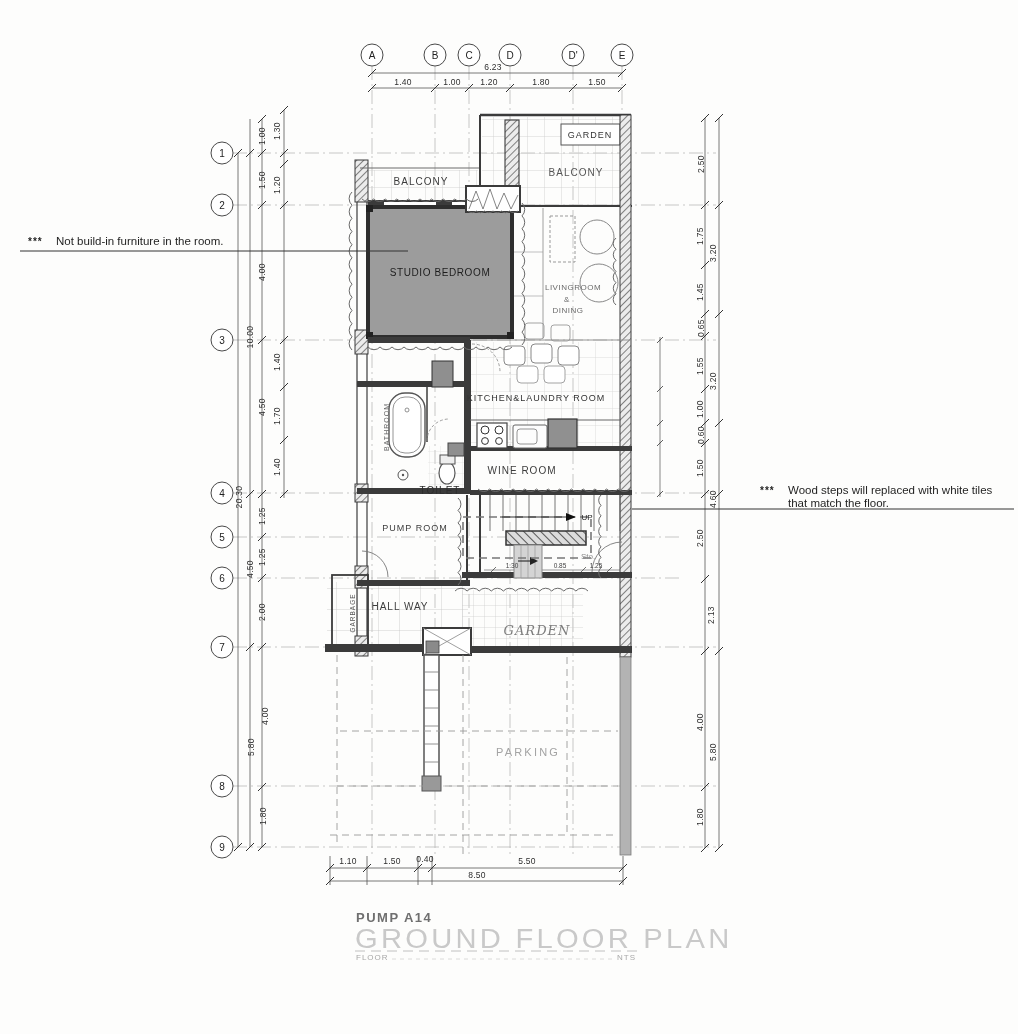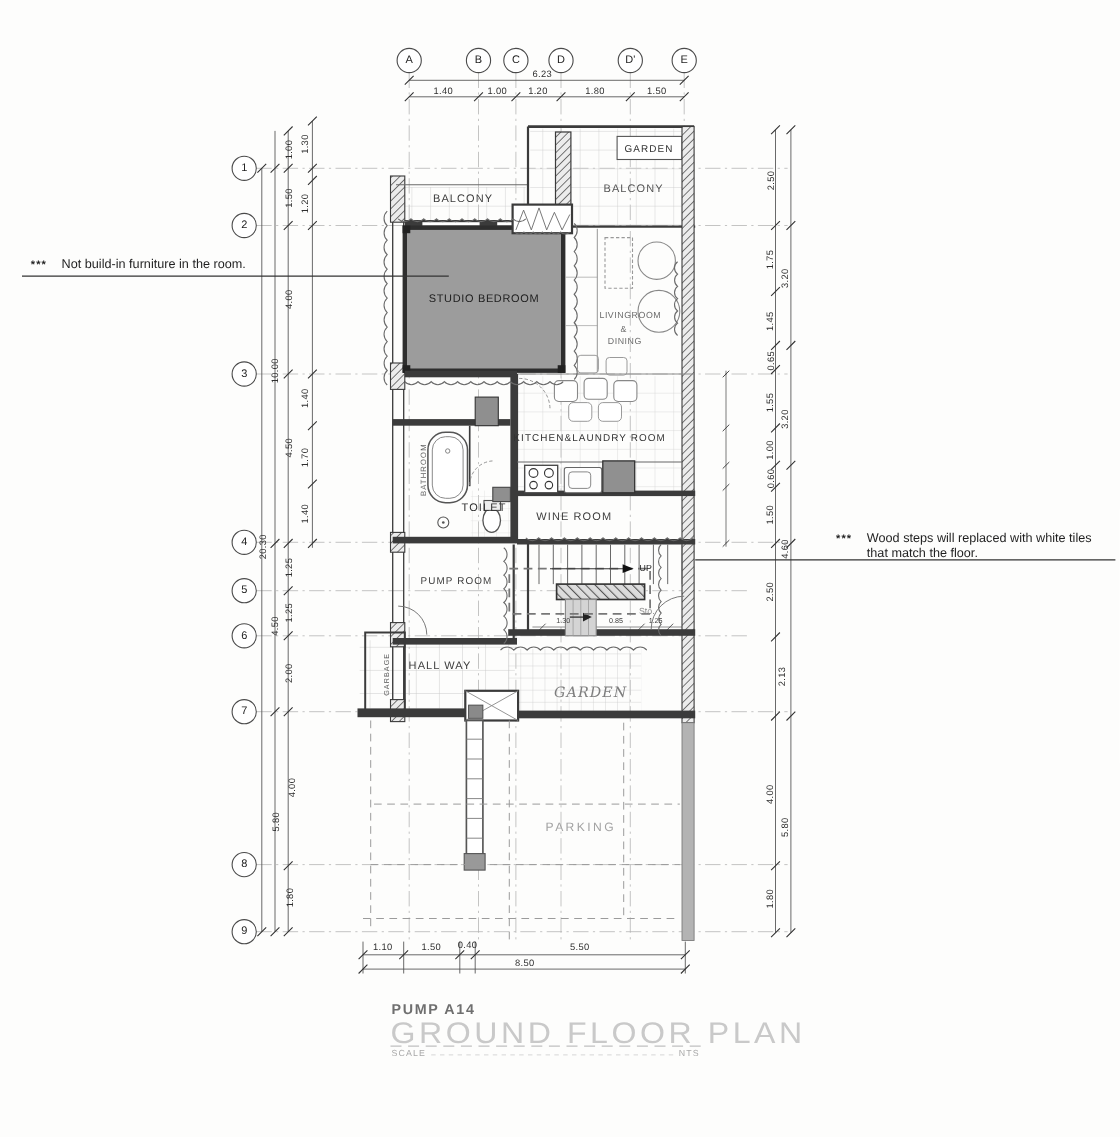--- a/index.html
+++ b/index.html
@@ -364,34 +364,34 @@
 
 <span class="lbl room" style="left:590px;top:135px;font-size:9px;color:#333">GARDEN</span>
 <span class="lbl room" style="left:421px;top:181px">BALCONY</span>
 <span class="lbl room" style="left:576px;top:172px;color:#555">BALCONY</span>
 <span class="lbl room-big" style="left:440px;top:272px">STUDIO BEDROOM</span>
 <span class="lbl room-lt" style="left:573px;top:287px">LIVINGROOM</span>
 <span class="lbl room-lt" style="left:567px;top:299px">&amp;</span>
 <span class="lbl room-lt" style="left:568px;top:310px">DINING</span>
 <span class="lbl room" style="left:536px;top:398px;font-size:9px;color:#333">KITCHEN&amp;LAUNDRY ROOM</span>
 <span class="lbl room-tiny v" style="left:386px;top:427px">BATHROOM</span>
-<span class="lbl room" style="left:440px;top:462px;color:#2e2e2e">TOILET</span>
+<span class="lbl room" style="left:440px;top:490px;color:#2e2e2e">TOILET</span>
 <span class="lbl room" style="left:522px;top:470px">WINE ROOM</span>
 <span class="lbl room" style="left:415px;top:528px;font-size:9px">PUMP ROOM</span>
 <span class="lbl" style="left:588px;top:556px;font-size:8px;color:#8a8a8a">Sto.</span>
 <span class="lbl" style="left:587px;top:517px;font-size:8px;color:#222">UP</span>
 <span class="lbl room" style="left:400px;top:606px">HALL WAY</span>
 <span class="lbl v" style="left:352px;top:613px;font-size:6.5px;letter-spacing:1px;color:#555">GARBAGE</span>
 <span class="lbl script" style="left:537px;top:630px">GARDEN</span>
 <span class="lbl parking" style="left:528px;top:752px">PARKING</span>
 
 <span class="note stars" style="left:28px;top:241px">***</span>
 <span class="note" style="left:56px;top:241px">Not build-in furniture in the room.</span>
 <span class="note stars" style="left:760px;top:490px">***</span>
 <span class="note" style="left:788px;top:490px">Wood steps will replaced with white tiles</span>
 <span class="note" style="left:788px;top:503px">that match the floor.</span>
 
 <div class="tb-unit">PUMP A14</div>
 <div class="tb-title">GROUND FLOOR PLAN</div>
-<div class="tb-sub" style="left:356px">SCALE</div>
+<div class="tb-sub" style="left:356px">FLOOR</div>
 <div class="tb-sub" style="left:617px">NTS</div>
 
 </div>
 
 </body></html>

